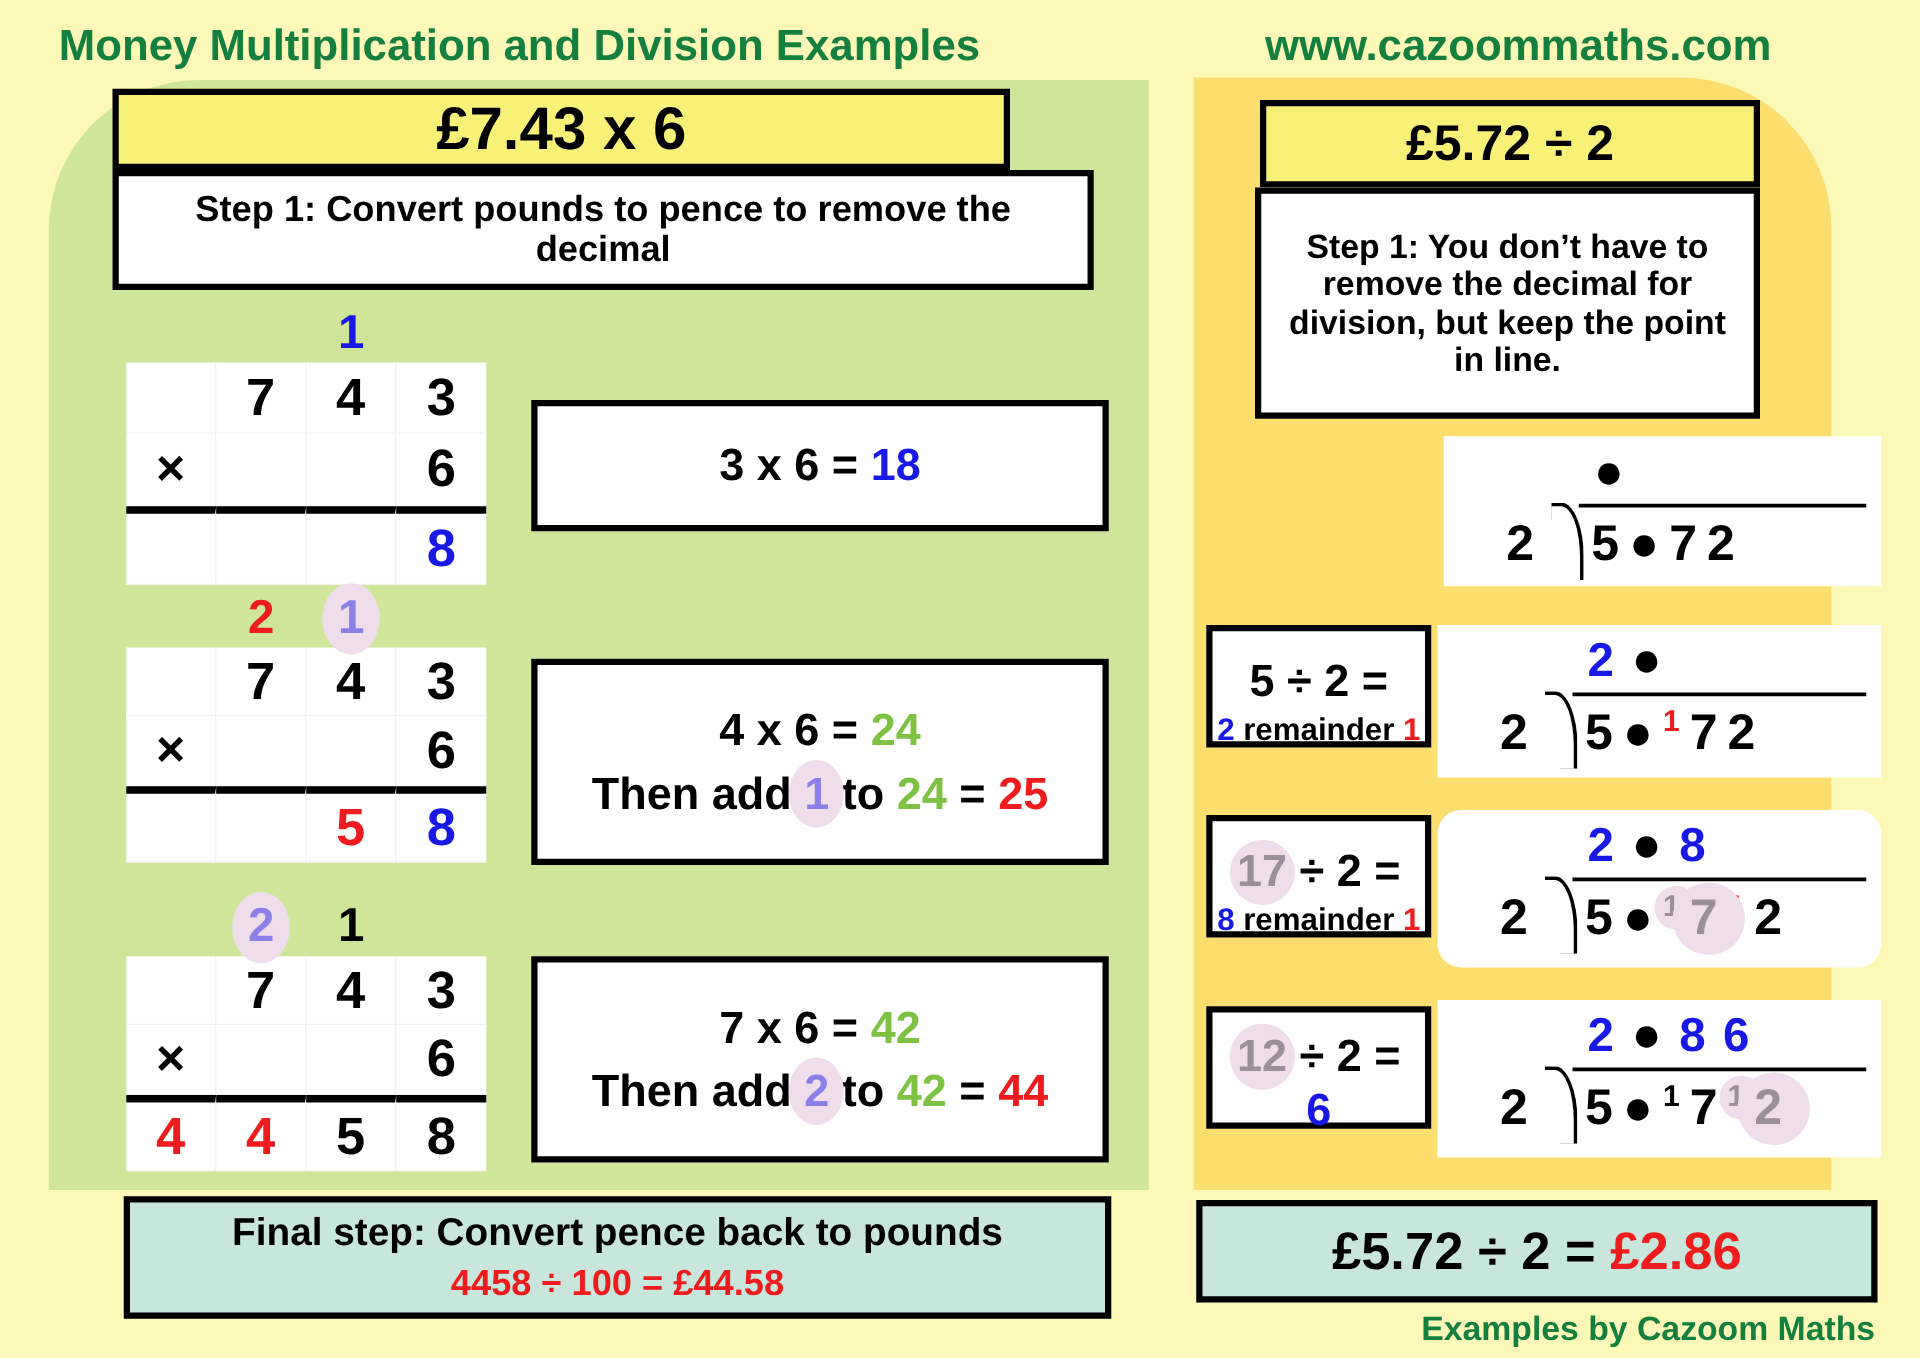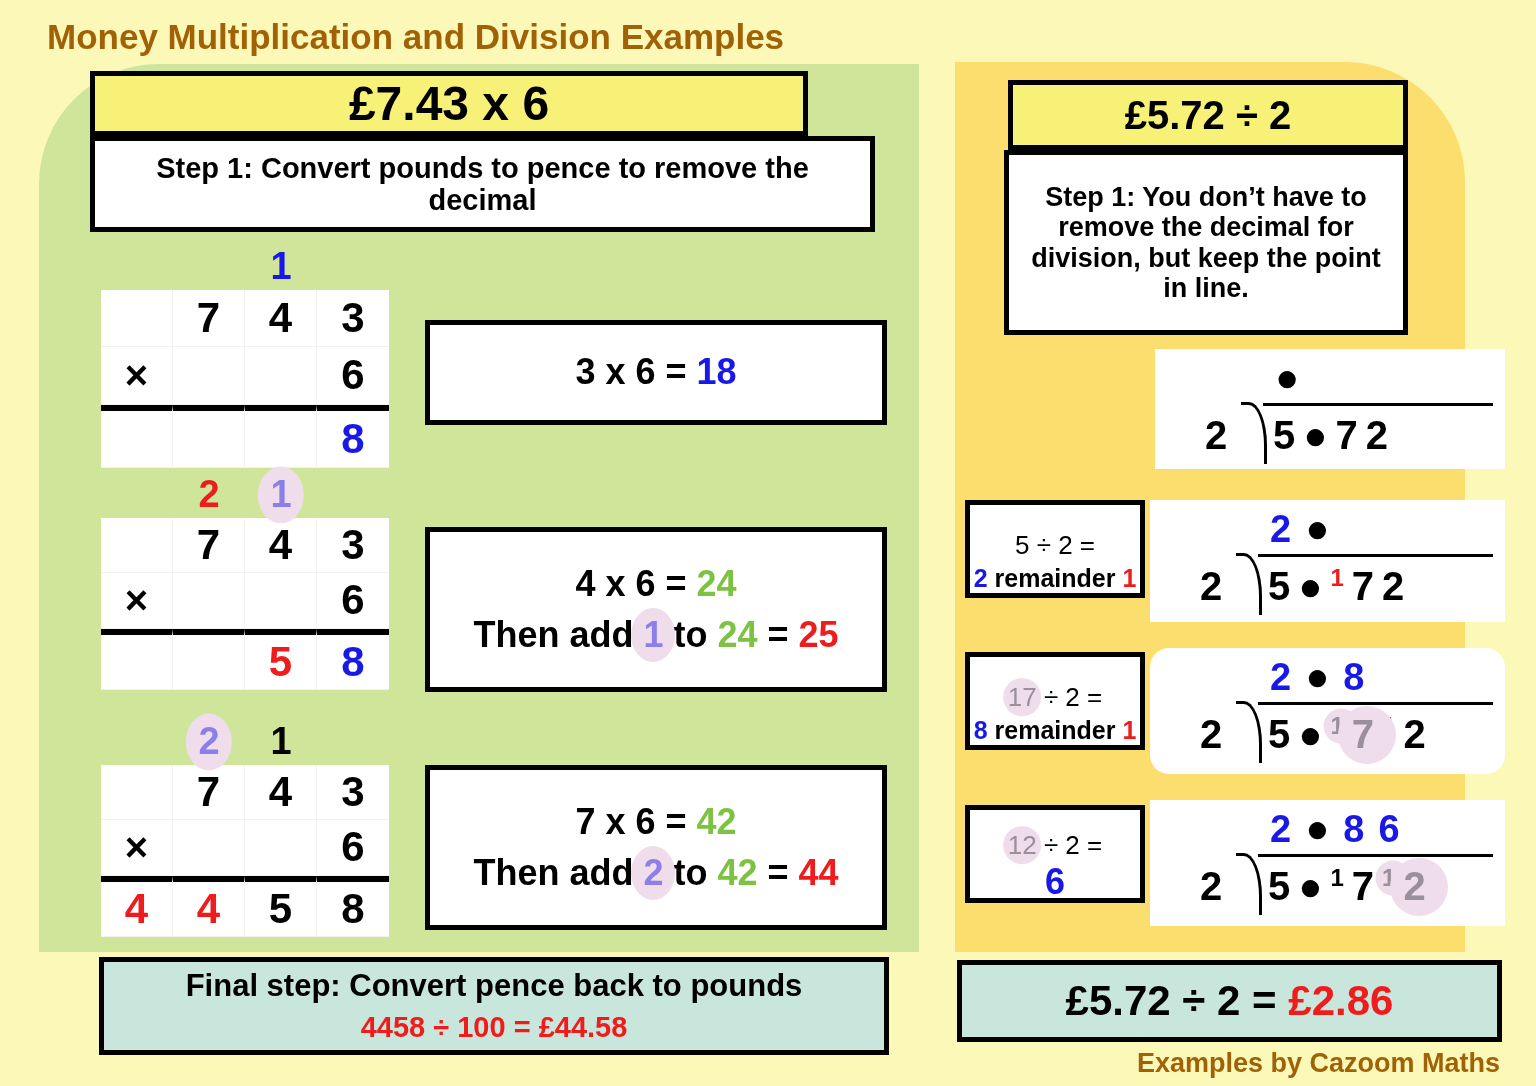--- a/index.html
+++ b/index.html
@@ -22,21 +22,21 @@
     position: absolute; left: 955px; top: 62px;
     width: 510px; height: 890px;
     background: #FBDE6E;
     border-radius: 0 120px 0 0;
   }
 
   
   .hdr {
     position: absolute;
     font-weight: bold;
-    color: #a16207;
+    color: #15803d;
     white-space: nowrap;
   }
   #title { left: 47px; top: 17px; font-size: 35px; }
   #site  { left: 1012px; top: 17px; font-size: 35px; }
   #credit{ left: 1093px; top: 1048px; font-size: 27px; margin-left: 44px; }
 
   
   .box {
     position: absolute;
     border: 5px solid #000;
@@ -134,33 +134,34 @@
   }
   .dot { font-size: 40px; line-height: 1; }
   .sup {
     font-size: 24px;
     vertical-align: super;
     font-weight: bold;
   }
 
   
   .rbox { font-size: 0; }
-  .rbox .l1 { font-size: 26px; font-weight: normal; margin-top: 25px; }
+  .rbox .l1 { font-size: 36px; font-weight: bold; margin-top: 25px; }
   .rbox .l2 { font-size: 25px; font-weight: bold; margin-top: 4px; }
   .rbox .l2big { font-size: 36px; font-weight: bold; margin-top: 2px; }
 </style>
 </head>
 <body>
 
 <div id="page">
 
   <div class="panel-green"></div>
   <div class="panel-orange"></div>
 
   <div class="hdr" id="title">Money Multiplication and Division Examples</div>
+  <div class="hdr" id="site">www.cazoommaths.com</div>
   <div class="hdr" id="credit">Examples by Cazoom Maths</div>
 
   <div class="box yellow" style="left:90px;top:71px;width:718px;height:65px;font-size:48px;">£7.43 x 6</div>
 
   <div class="box" style="left:90px;top:136px;width:785px;height:96px;font-size:29px;padding:0 22px;">Step 1: Convert pounds to pence to remove the decimal</div>
 
   <div id="mg0-carries">
       <div class="carry blue" style="left: 245px; top: 245px;">1</div>
     </div>
   <div class="mgrid" id="mg0" style="left:101px;top:290px;width:288px;height:178px;">

